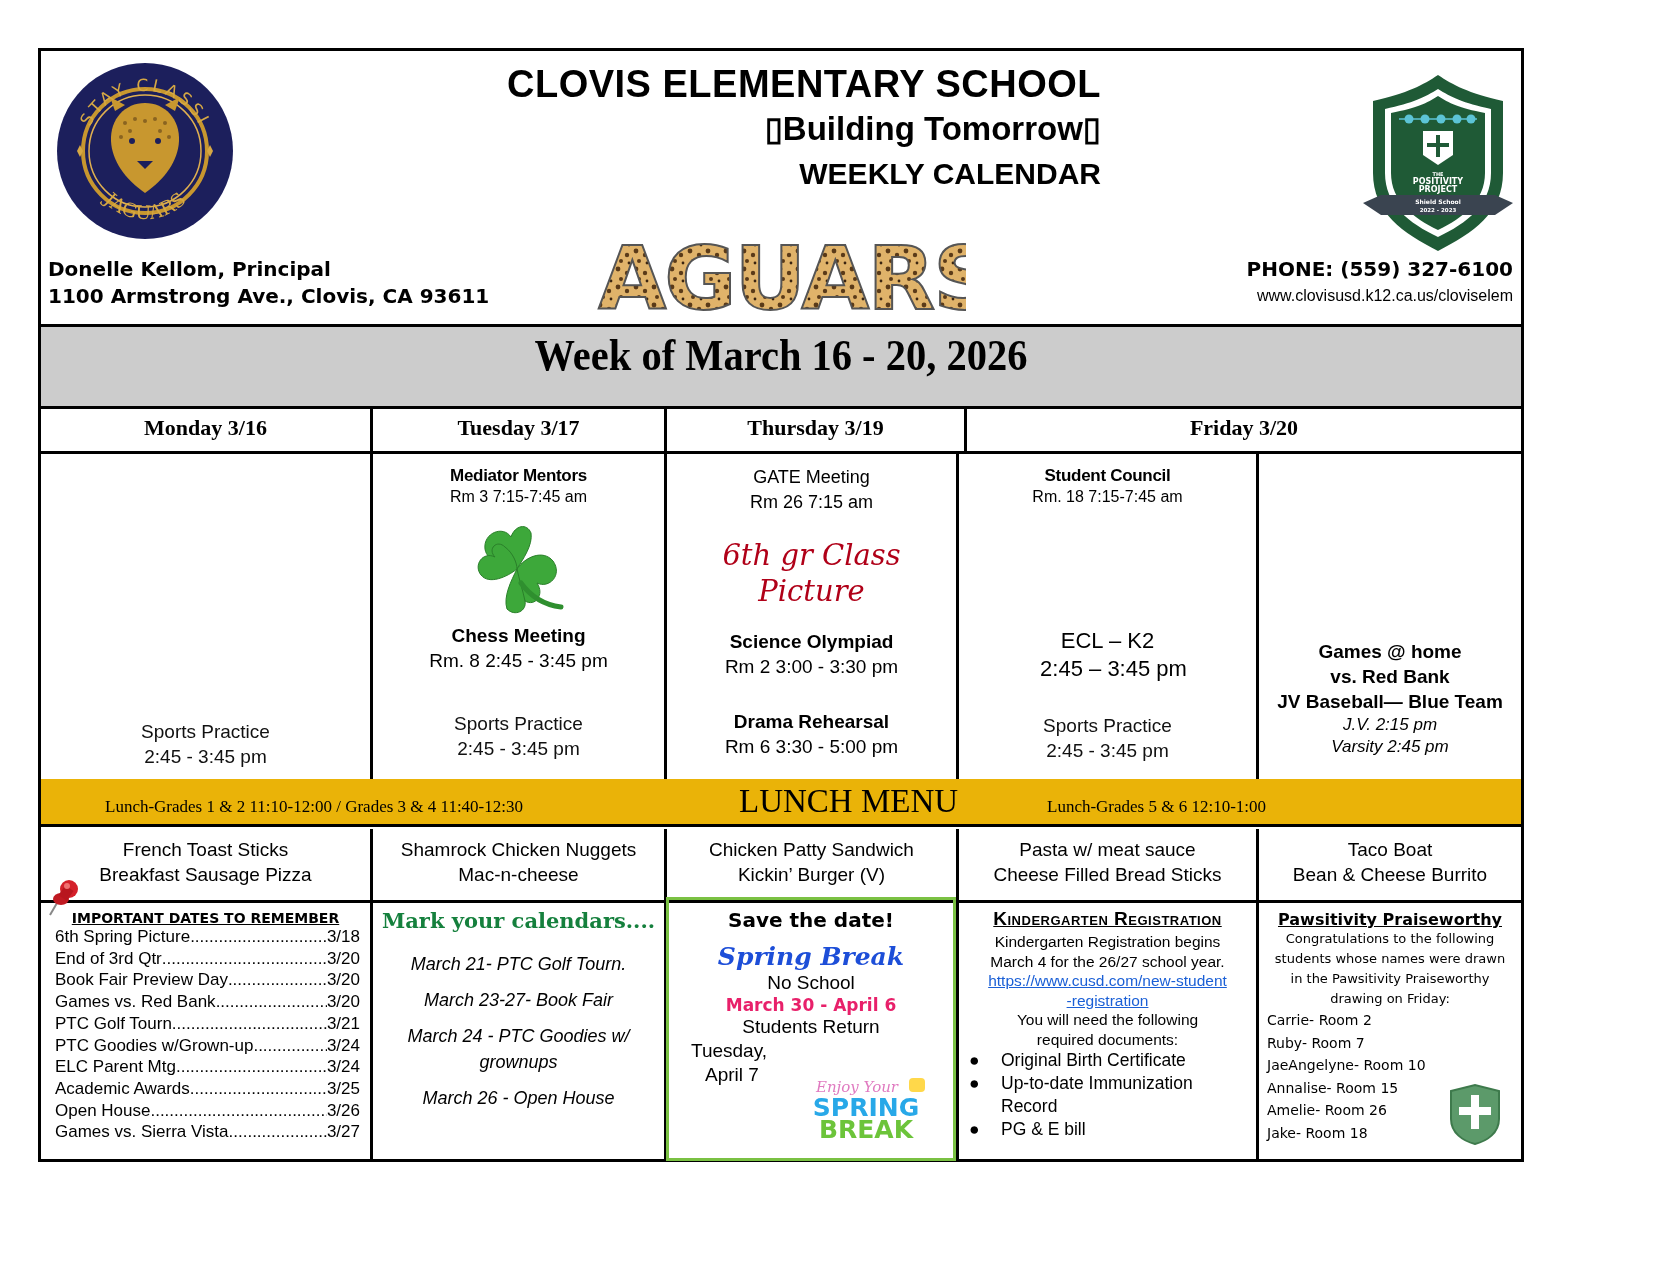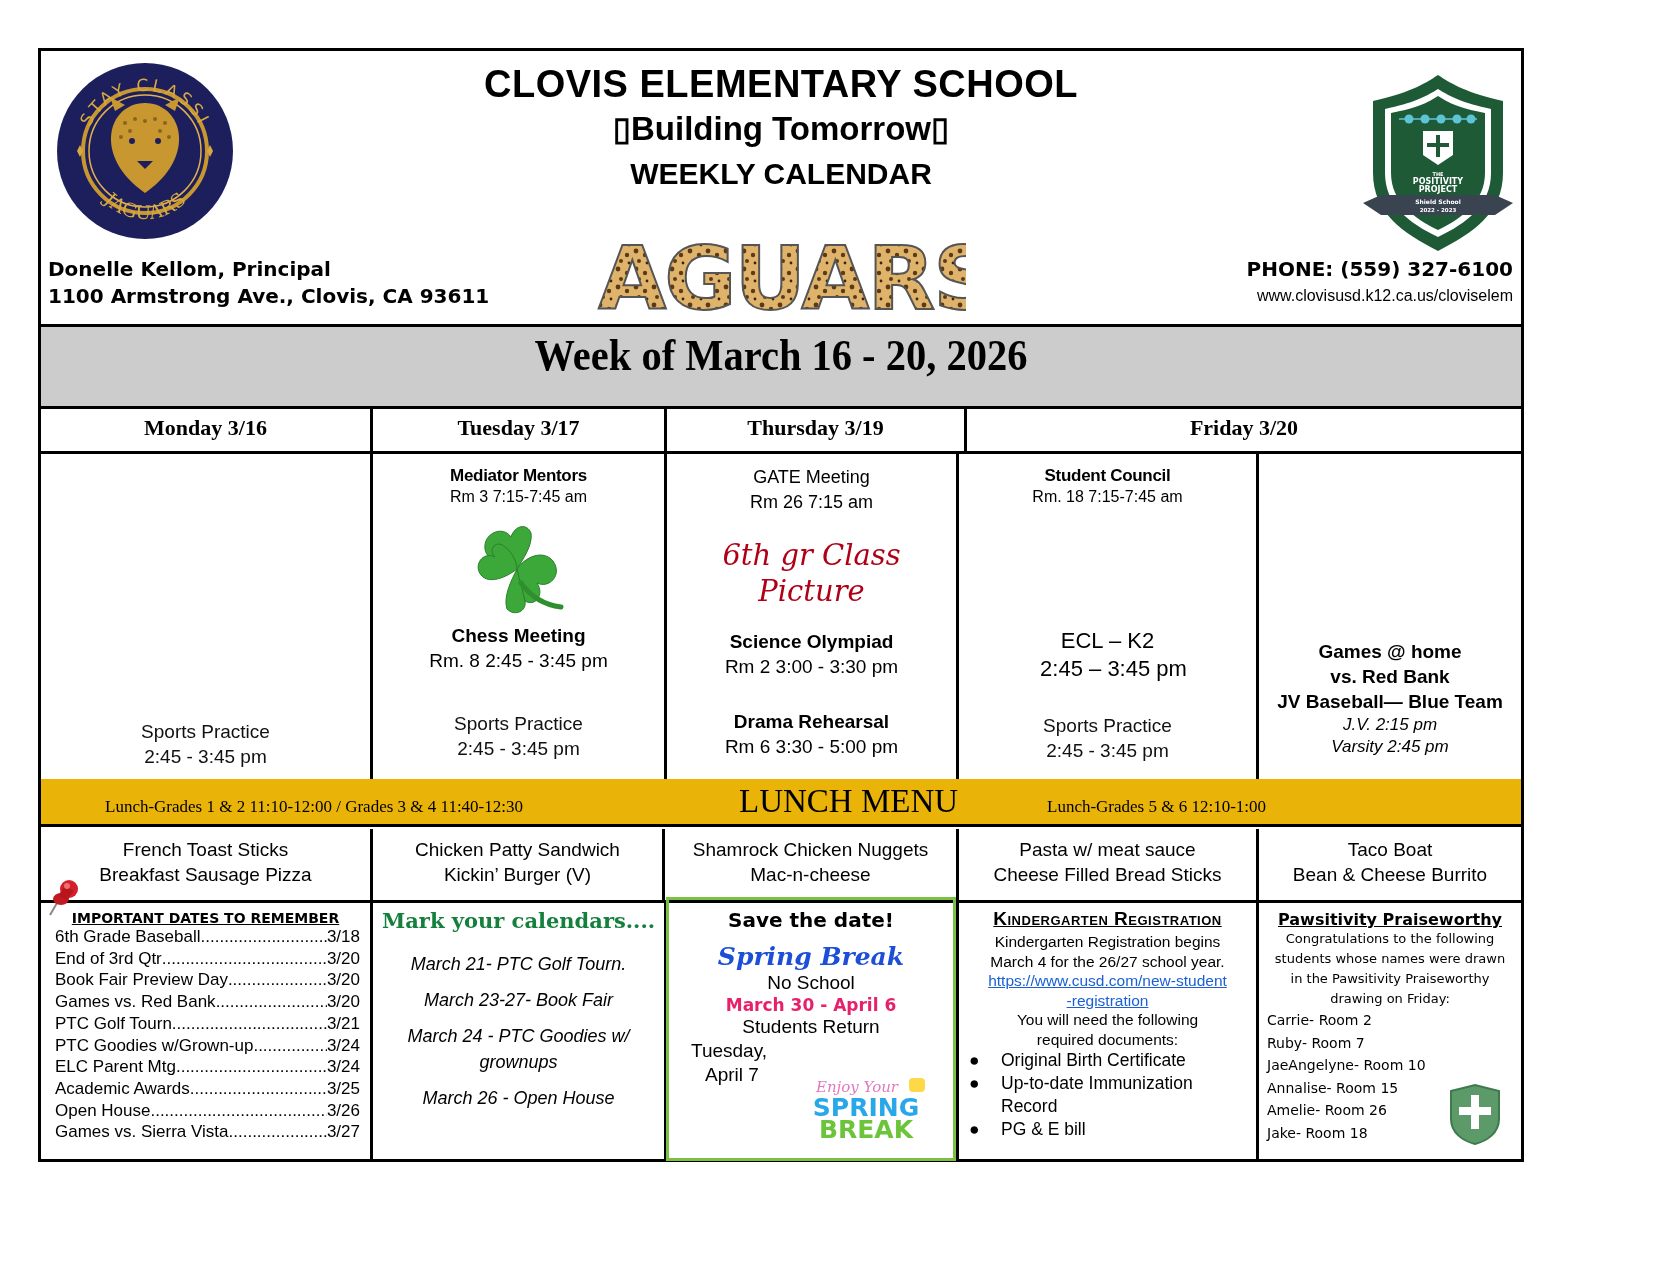--- a/index.html
+++ b/index.html
@@ -7,21 +7,21 @@
   .sheet { position:absolute; left:38px; top:48px; width:1486px; height:1114px; border:3px solid #000; box-sizing:border-box; }
 
   
   .header { position:absolute; left:0; top:0; width:100%; height:273px; }
   .logo-left { position:absolute; left:14px; top:10px; width:180px; height:180px; }
   .logo-right { position:absolute; left:1322px; top:22px; width:150px; height:180px; }
   .principal { position:absolute; left:7px; top:205px; font-family:"DejaVu Sans", sans-serif; font-weight:bold; font-size:20px; line-height:27px; }
   .contact { position:absolute; right:8px; top:205px; text-align:right; }
   .phone { font-weight:bold; font-size:20px; line-height:27px; }
   .website { font-size:16px; line-height:26px; font-family:"Liberation Sans", sans-serif; }
-  .title-block { position:absolute; left:420px; width:640px; top:10px; text-align:center; font-family:"Liberation Sans", sans-serif; font-weight:bold; }
+  .title-block { position:absolute; left:420px; width:640px; top:10px; text-align:right; font-family:"Liberation Sans", sans-serif; font-weight:bold; }
   .school-name { font-size:38px; letter-spacing:0.5px; line-height:46px; }
   .motto { font-size:33px; line-height:44px; }
   .weekly { font-size:30px; line-height:46px; }
   .jaguars-word { position:absolute; left:555px; top:178px; width:370px; height:90px; }
 
   
   .week-banner { position:absolute; left:0; top:273px; width:100%; height:85px; background:#cccccc; border-top:3px solid #000; border-bottom:3px solid #000; box-sizing:border-box; }
   .week-title { position:absolute; left:0; right:0; top:0; text-align:center; font-family:"Liberation Serif", serif; font-weight:bold; font-size:44px; line-height:58px; transform:scaleX(0.92); }
 
   
@@ -256,27 +256,27 @@
     <div class="lunch-left">Lunch-Grades 1 &amp; 2  11:10-12:00   /   Grades 3 &amp; 4   11:40-12:30</div>
     <div class="lunch-title">LUNCH MENU</div>
     <div class="lunch-right">Lunch-Grades 5 &amp; 6   12:10-1:00</div>
   </div>
 
   <div class="row menu-row">
     <div class="cell c1 menu-item">
       <div>French Toast Sticks</div>
       <div>Breakfast Sausage Pizza</div>
     </div>
+    <div class="cell c2 menu-item">
+      <div>Shamrock Chicken Nuggets</div>
+      <div>Mac-n-cheese</div>
+    </div>
     <div class="cell c3 menu-item">
       <div>Chicken Patty Sandwich</div>
       <div>Kickin’ Burger (V)</div>
-    </div>
-    <div class="cell c2 menu-item">
-      <div>Shamrock Chicken Nuggets</div>
-      <div>Mac-n-cheese</div>
     </div>
     <div class="cell c4 menu-item">
       <div>Pasta w/ meat sauce</div>
       <div>Cheese Filled Bread Sticks</div>
     </div>
     <div class="cell c5 menu-item">
       <div>Taco Boat</div>
       <div>Bean &amp; Cheese Burrito</div>
     </div>
   </div>
@@ -287,21 +287,21 @@
     <ellipse cx="14" cy="22" rx="8" ry="6" fill="#c01a22"></ellipse>
     <rect x="14" y="10" width="10" height="12" transform="rotate(35 19 16)" fill="#b8161e"></rect>
     <circle cx="20" cy="9" r="3" fill="#f07070"></circle>
   </svg>
 
   <div class="row info-row">
     <div class="cell c1">
       <div class="info-title-u" style="margin-top:10px;">IMPORTANT DATES TO REMEMBER</div>
       <div class="date-list" id="date-list">
           <div class="date-item">
-            <span class="date-label">6th Grade Baseball</span>
+            <span class="date-label">6th Spring Picture</span>
             <span class="dots"></span>
             <span class="date-val">3/18</span>
           </div>
           <div class="date-item">
             <span class="date-label">End of 3rd Qtr</span>
             <span class="dots"></span>
             <span class="date-val">3/20</span>
           </div>
           <div class="date-item">
             <span class="date-label">Book Fair Preview Day</span>

